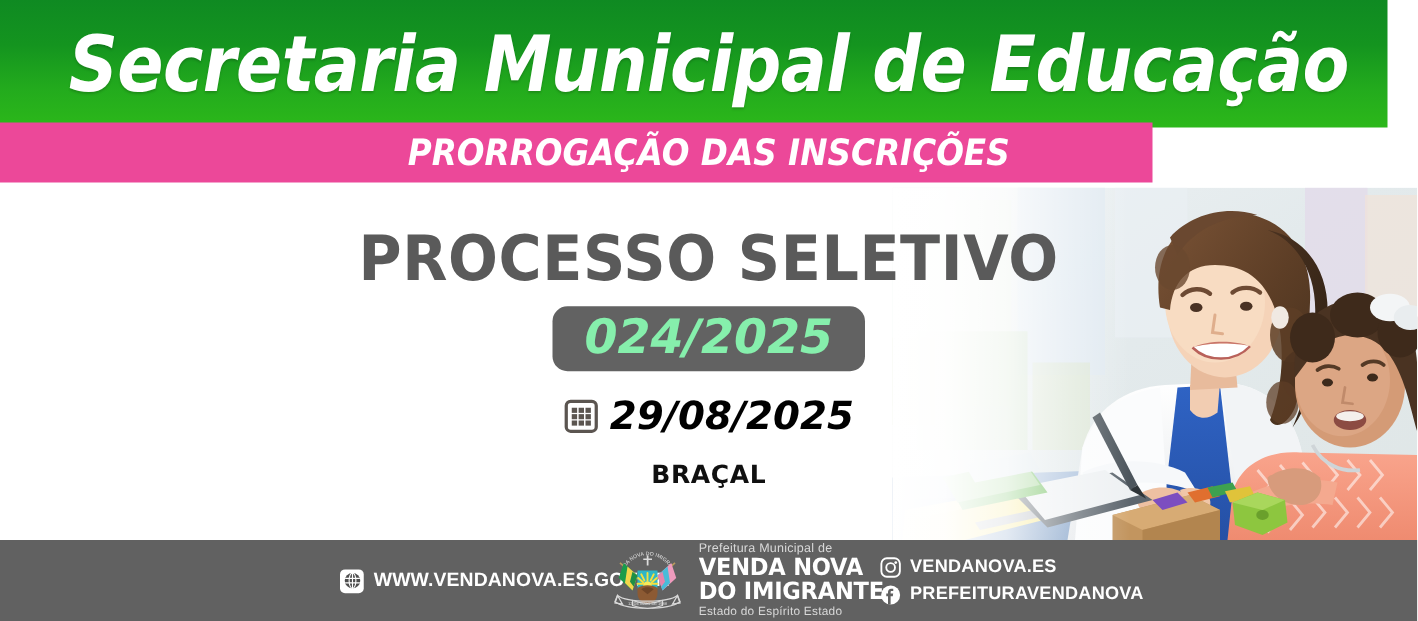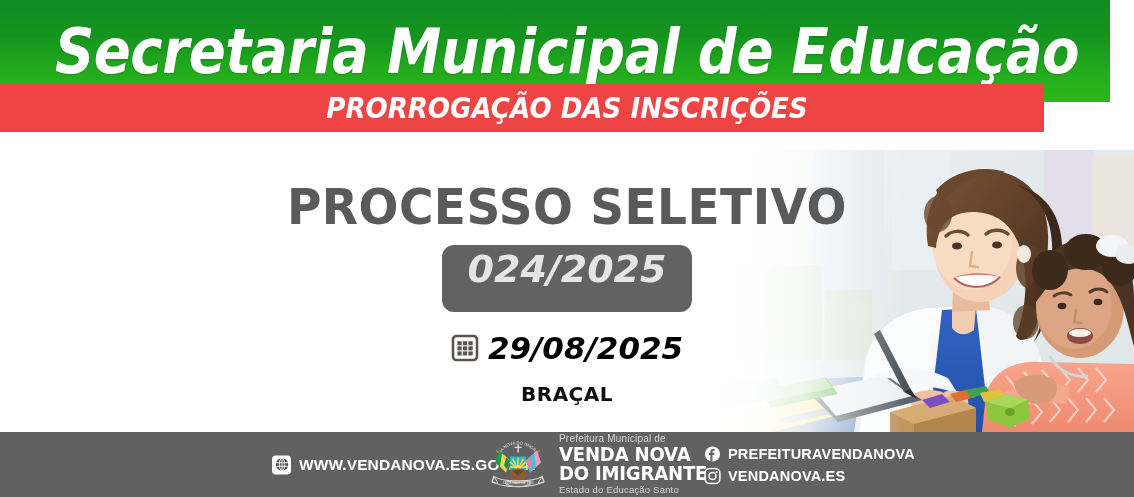--- a/index.html
+++ b/index.html
@@ -43,23 +43,23 @@
     letter-spacing: -0.5px;
     transform: scaleX(0.88);
     transform-origin: center center;
     white-space: nowrap;
     text-shadow: 0 1px 2px rgba(0,0,0,0.18);
   }
 
   
   .gray-band {
     position: absolute;
-    left: 0; top: 84px;
-    width: 1044px; height: 48px;
-    background: #ef4444;
+    left: 0; top: 98px;
+    width: 922px; height: 48px;
+    background: #ec4899;
     overflow: hidden;
   }
   .gray-subtitle {
     position: absolute;
     left: 0; top: 0;
     width: 1134px; height: 48px;
     display: flex;
     align-items: center;
     justify-content: center;
     color: #ffffff;
@@ -116,22 +116,22 @@
     font-weight: bold;
     letter-spacing: 0.5px;
     white-space: nowrap;
     transform: scaleX(0.94);
   }
 
   .num-badge {
     margin-top: 9px;
     background: #626262;
     border-radius: 12px;
-    padding: 4px 26px 22px 26px;
-    color: #e5e5e5;
+    padding: 4px 26px 7px 26px;
+    color: #86efac;
     font-family: "DejaVu Sans", sans-serif;
     font-size: 38px;
     font-weight: bold;
     font-style: italic;
     letter-spacing: 0px;
     white-space: nowrap;
     line-height: 1.08;
   }
 
   .date-row {
@@ -501,40 +501,40 @@
           <path d="M20,46 c8,3 16,3 24,0 l0,4 c-8,3 -16,3 -24,0 Z" fill="#6d6d6d" stroke="#d8d8d8" stroke-width="1"></path>
           <text x="32" y="49.6" font-family="'Liberation Sans', sans-serif" font-size="3.2" fill="#e2e2e2" text-anchor="middle">12 DE MAIO DE 1988</text>
           <path d="M8,42 l-2,6 l6,1 Z" fill="none" stroke="#d8d8d8" stroke-width="1"></path>
           <path d="M56,42 l2,6 l-6,1 Z" fill="none" stroke="#d8d8d8" stroke-width="1"></path>
         </svg>
       </span>
       <span class="logo-text">
         <span class="logo-l1">Prefeitura Municipal de</span>
         <span class="logo-l2">VENDA NOVA</span>
         <span class="logo-l3">DO IMIGRANTE</span>
-        <span class="logo-l4">Estado do Educação Santo</span>
+        <span class="logo-l4">Estado do Espírito Estado</span>
       </span>
     </div>
 
     <div class="social-block">
-      <div class="social-row">
-        <span>
-          <svg viewBox="0 0 17 17" aria-hidden="true">
-            <circle cx="8.5" cy="8.5" r="7.6" fill="#ffffff"></circle>
-            <path d="M10.6,5.3 h-1.3 c-0.5,0 -0.8,0.35 -0.8,0.95 V7.3 h2.05 l-0.3,2.1 H8.5 V16 H6.4 V9.4 H5 V7.3 h1.4 V6.0 c0,-1.6 0.95,-2.6 2.5,-2.6 h1.7 Z" fill="#616161"></path>
-          </svg>
-        </span>
-        <span class="social-text">PREFEITURAVENDANOVA</span>
-      </div>
       <div class="social-row">
         <span>
           <svg viewBox="0 0 17 17" aria-hidden="true">
             <rect x="1.1" y="1.1" width="14.8" height="14.8" rx="4.4" ry="4.4" fill="none" stroke="#ffffff" stroke-width="1.5"></rect>
             <circle cx="8.5" cy="8.5" r="3.5" fill="none" stroke="#ffffff" stroke-width="1.5"></circle>
             <circle cx="12.6" cy="4.5" r="1.1" fill="#ffffff"></circle>
           </svg>
         </span>
         <span class="social-text">VENDANOVA.ES</span>
       </div>
+      <div class="social-row">
+        <span>
+          <svg viewBox="0 0 17 17" aria-hidden="true">
+            <circle cx="8.5" cy="8.5" r="7.6" fill="#ffffff"></circle>
+            <path d="M10.6,5.3 h-1.3 c-0.5,0 -0.8,0.35 -0.8,0.95 V7.3 h2.05 l-0.3,2.1 H8.5 V16 H6.4 V9.4 H5 V7.3 h1.4 V6.0 c0,-1.6 0.95,-2.6 2.5,-2.6 h1.7 Z" fill="#616161"></path>
+          </svg>
+        </span>
+        <span class="social-text">PREFEITURAVENDANOVA</span>
+      </div>
     </div>
 
   </div>
 </div>
 
 </body></html>

